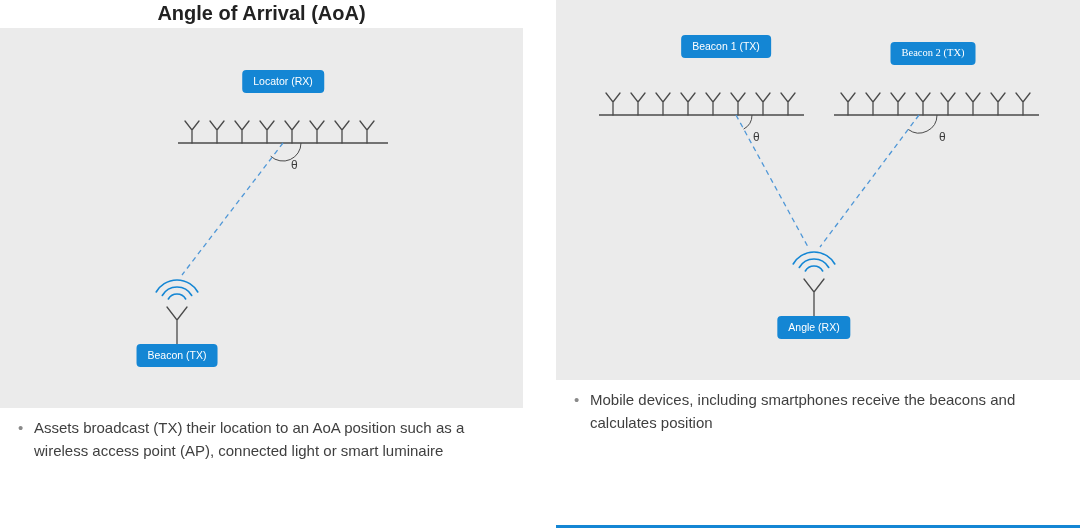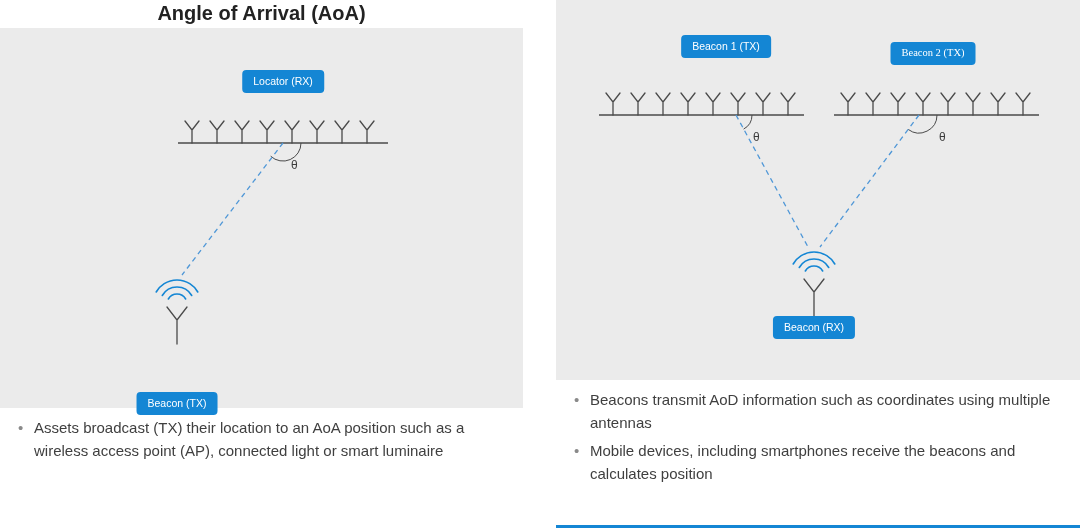--- a/index.html
+++ b/index.html
@@ -66,21 +66,21 @@
 
         <path class="angle-arc" d="M 301 115 A 18 18 0 0 1 270.7 128.2"></path>
         <text class="theta" x="291" y="141">θ</text>
 
         <line class="dash" x1="283" y1="115" x2="182" y2="247"></line>
 
         <path class="waves" d="M 168.34 271 A 10 10 0 0 1 185.66 271 M 162.278 267.5 A 17 17 0 0 1 191.722 267.5 M 156.216 264 A 24 24 0 0 1 197.784 264 "></path>
         <path class="ant" d="M 177 316 V 292 L 167 279 M 177 292 L 187 279"></path>
       </svg>
       <div class="chip" style="left:283px;top:42px;">Locator (RX)</div>
-      <div class="chip" style="left:177px;top:316px;margin-top:48px;">Beacon (TX)</div>
+      <div class="chip" style="left:177px;top:316px;">Beacon (TX)</div>
     </div>
 
     <ul class="bullets">
         <li>Assets broadcast (TX) their location to an AoA position such as a wireless access point (AP), connected light or smart luminaire</li>
       </ul>
   </div>
 
   <div class="col right">
 
     <div class="panel">
@@ -97,24 +97,23 @@
         <text class="theta" x="383" y="141">θ</text>
 
         <line class="dash" x1="180" y1="115" x2="252" y2="247"></line>
         <line class="dash" x1="363" y1="115" x2="264" y2="247"></line>
 
         <path class="waves" d="M 249.34 271 A 10 10 0 0 1 266.66 271 M 243.278 267.5 A 17 17 0 0 1 272.722 267.5 M 237.216 264 A 24 24 0 0 1 278.784 264 "></path>
         <path class="ant" d="M 258 316 V 292 L 248 279 M 258 292 L 268 279"></path>
       </svg>
       <div class="chip" style="left:146px;top:35px;margin-left:24px;">Beacon 1 (TX)</div>
       <div class="chip" style="left:377px;top:42px;font-family:Liberation Serif, serif;">Beacon 2 (TX)</div>
-      <div class="chip" style="left:258px;top:316px;">Beacon (RX)</div>
+      <div class="chip" style="left:258px;top:316px;">Angle (RX)</div>
     </div>
 
     <ul class="bullets">
-        <li>Beacons transmit AoD information such as coordinates using multiple antennas</li>
         <li>Mobile devices, including smartphones receive the beacons and calculates position</li>
       </ul>
   </div>
 
 </div>
 
 <div class="bottom-rule"></div>
 
 </body></html>

